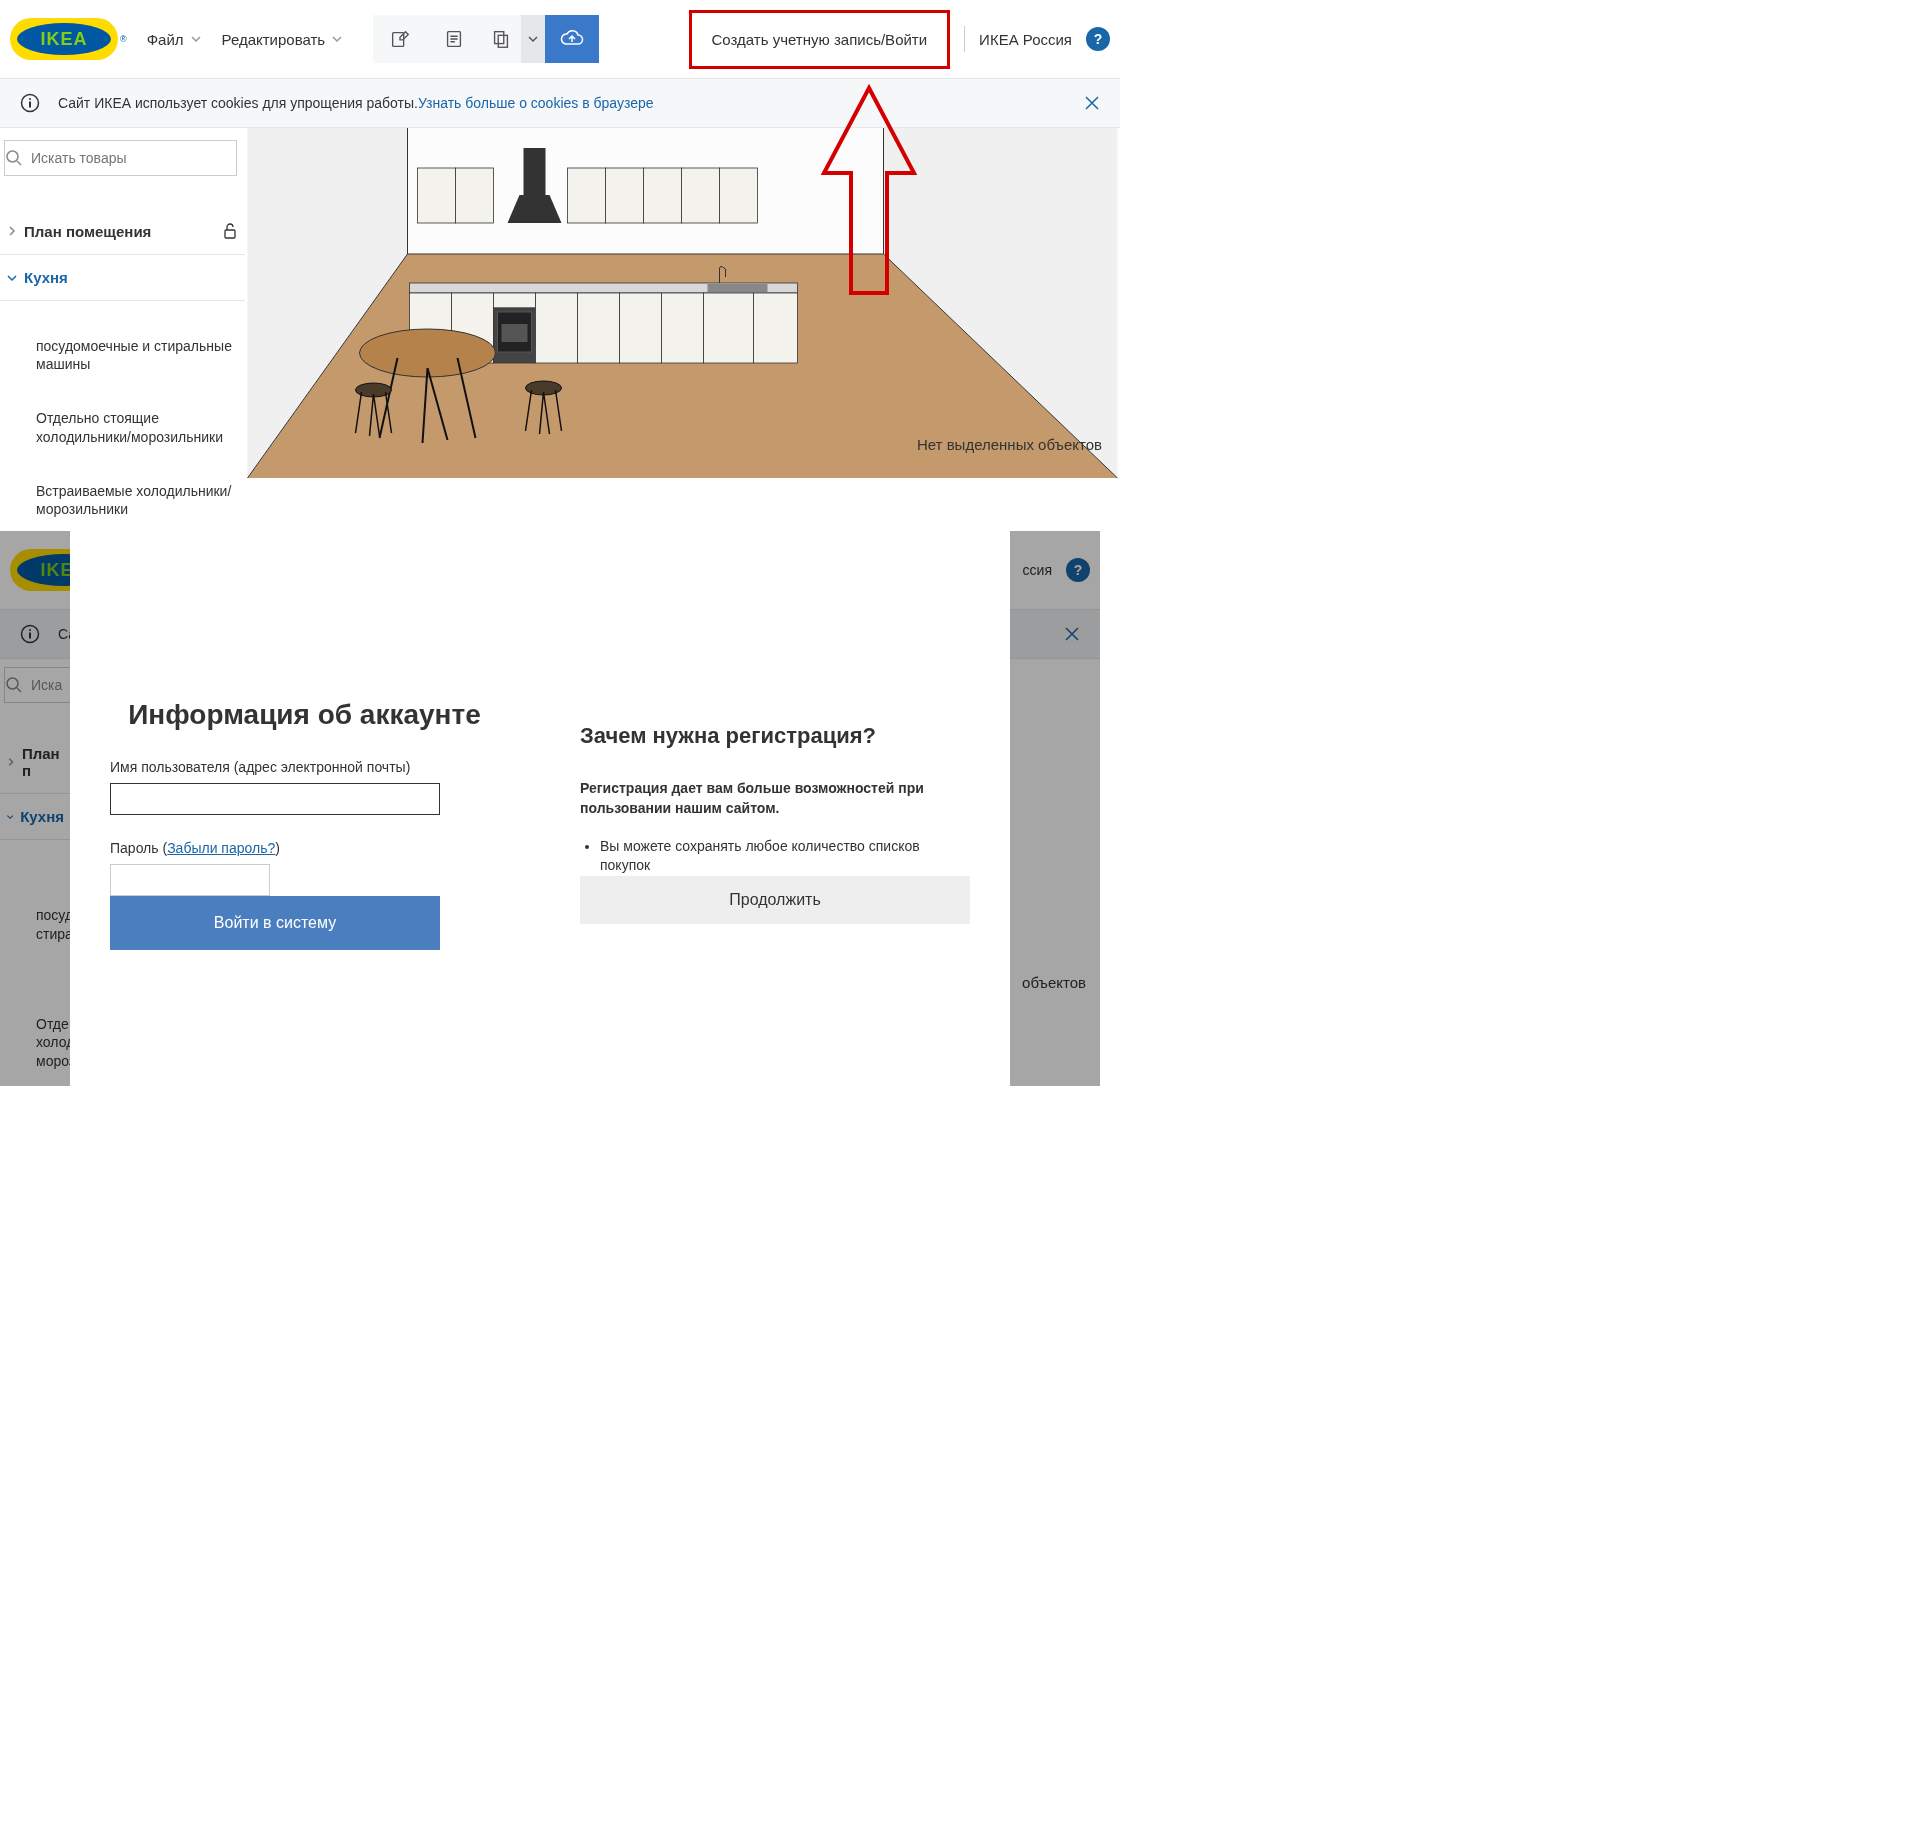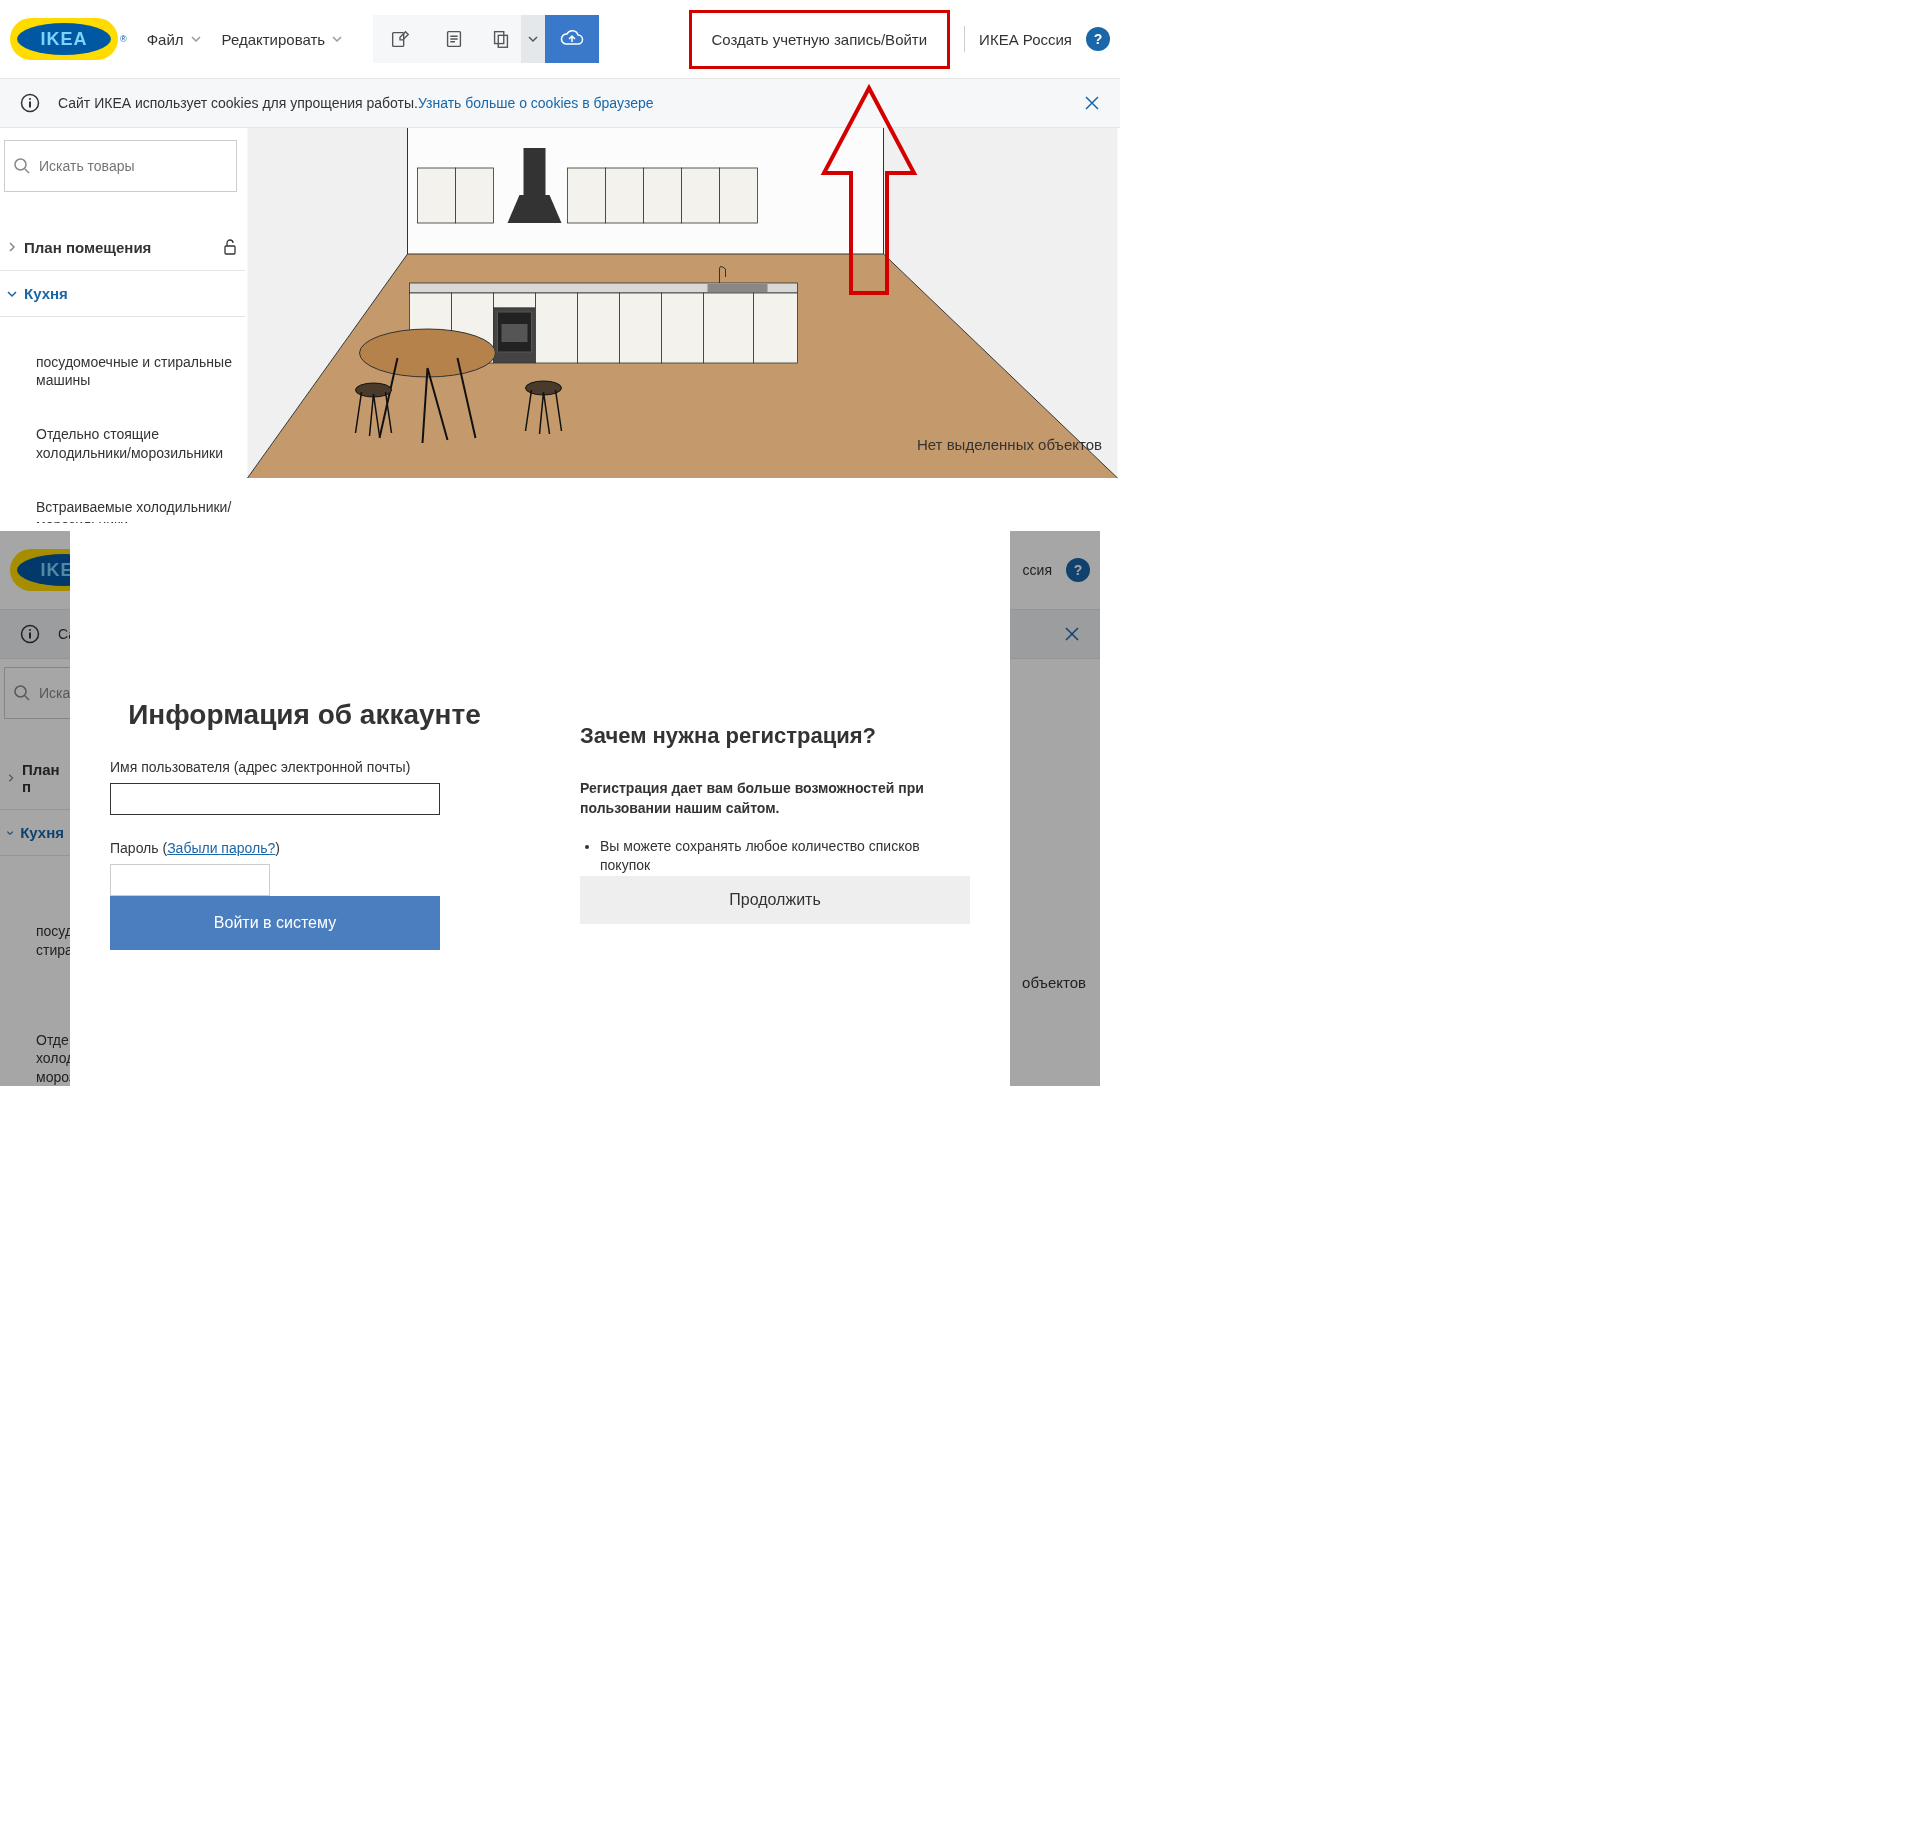--- a/index.html
+++ b/index.html
@@ -4,21 +4,21 @@
   <style>
     * { box-sizing: border-box; margin: 0; padding: 0; }
     body { font-family: Verdana, Arial, sans-serif; font-size: 14px; color: #333; width: 1120px; position: relative; }
     
     
     .app1 { position: relative; width: 1120px; height: 523px; background: #fff; }
     
     .header { display: flex; align-items: center; padding: 0 10px; height: 78px; }
     .logo { display: flex; align-items: center; }
     .logo-chip { width: 108px; height: 42px; background: #ffdb00; border-radius: 21px; display: flex; align-items: center; justify-content: center; }
-    .logo-inner { width: 94px; height: 32px; background: #0058a3; border-radius: 50%; display: flex; align-items: center; justify-content: center; color:#7dd3fc; font-weight:bold; font-size:18px; letter-spacing:1px; font-family: Arial, sans-serif; }
+    .logo-inner { width: 94px; height: 32px; background: #0058a3; border-radius: 50%; display: flex; align-items: center; justify-content: center; color:#84cc16; font-weight:bold; font-size:18px; letter-spacing:1px; font-family: Arial, sans-serif; }
     .reg { font-size: 9px; color:#0058a3; vertical-align: top; margin-left:2px;}
     
     .menu { display:flex; align-items:center; margin-left:20px; }
     .menu-item { display:flex; align-items:center; margin-right:20px; color:#333; cursor:pointer; font-size:15px;}
     .chev { margin-left:6px; }
     
     .tools { display:flex; align-items:center; margin-left:10px; }
     .tool-btn { width:54px; height:48px; display:flex; align-items:center; justify-content:center; background:#f5f7f9; cursor:pointer; }
     .tool-btn.split-main { width:40px; }
     .tool-btn.split-caret { width:24px; background:#e5e8eb; }
@@ -33,21 +33,21 @@
     .help-circle { width:24px; height:24px; border-radius:50%; background:#1966a8; color:#fff; display:flex; align-items:center; justify-content:center; font-weight:bold; font-size:14px; margin-left:14px; cursor:pointer; }
     
     .cookie-bar { display:flex; align-items:center; background:#f5f7f9; padding:14px 20px; font-size:14px; border-top:1px solid #e5e5e5; border-bottom:1px solid #e5e5e5; }
     .cookie-bar a { color:#1966a8; cursor:pointer; text-decoration:none; }
     .cookie-close { margin-left:auto; cursor:pointer; }
     
     .main { display:flex; height: calc(523px - 78px - 50px); }
     
     .sidebar { width:245px; display:flex; flex-direction:column; }
     .search-wrap { padding:12px 8px 4px 4px; }
-    .search { display:flex; align-items:center; border:1px solid #ccc; height:52px; padding:0 8px; }
+    .search { display:flex; align-items:center; border:1px solid #ccc; height:36px; padding:0 0; }
     .search input { border:0; outline:0; flex:1; font-size:14px; margin-left:8px; }
     
     .panel-head { display:flex; align-items:center; padding:14px 6px; font-weight:bold; font-size:15px; border-bottom:1px solid #e5e5e5; cursor:pointer;}
     .panel-head.blue { color:#1966a8; }
     .panel-head .lock { margin-left:auto; }
     
     .catlist { overflow-y:auto; padding: 6px 0 6px 30px; flex:1; border-top:1px solid #e5e5e5; position:relative;}
     .cat-item { padding:6px 8px 6px 6px; font-size:14px; line-height:1.3; cursor:pointer; color:#333;margin-top:24px;}
     .cat-item.active { color:#14532d; }
     

